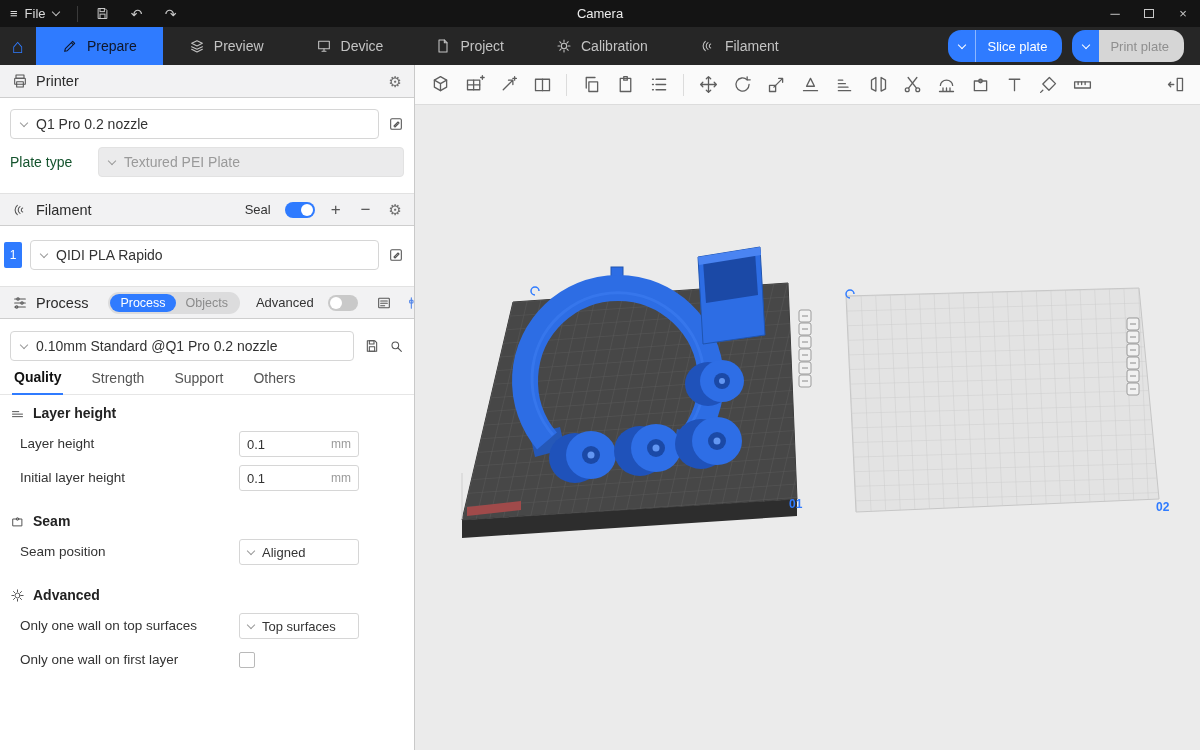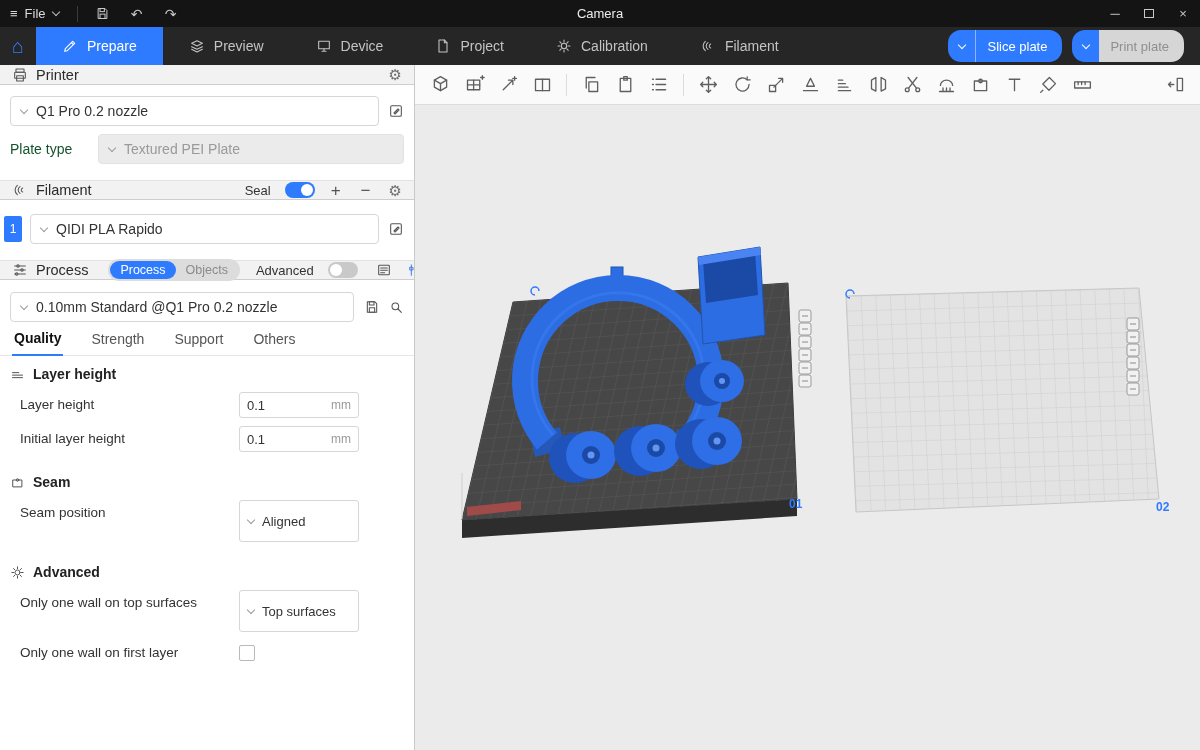--- a/index.html
+++ b/index.html
@@ -20,35 +20,35 @@
   .chev{width:6px;height:6px;border-right:1.6px solid #9a9a9a;border-bottom:1.6px solid #9a9a9a;transform:rotate(45deg);margin-top:-3px;flex:none;}
   .chev.white{border-color:#fff;}
   .chev.lt{border-color:#bdbdbd;}
 
   
   .tabbar{height:38px;background:#262626;display:flex;align-items:center;}
   .home-btn{width:36px;height:38px;display:flex;align-items:center;justify-content:center;}
   .home-glyph{color:#2f7bff;font-size:20px;line-height:1;}
   .tab{display:flex;align-items:center;gap:9px;height:38px;padding:0 26px;color:#c3c3c3;font-size:14px;}
   .tab svg{width:16px;height:16px;stroke:currentColor;fill:none;stroke-width:1.6;stroke-linecap:round;stroke-linejoin:round;}
-  .tab.active{background:#2f7bff;color:#ffffff;}
+  .tab.active{background:#2f7bff;color:#0f172a;}
   .actions{margin-left:auto;display:flex;gap:10px;padding-right:16px;}
   .pill{display:flex;height:32px;border-radius:13px;overflow:hidden;font-size:13px;}
   .pill .chev-seg{width:27px;display:flex;align-items:center;justify-content:center;background:#2f7bff;}
   .pill .lbl{display:flex;align-items:center;padding:0 15px 0 11px;}
   .pill.slice .lbl{background:#2f7bff;color:#fff;border-left:1px solid rgba(255,255,255,.45);}
   .pill.print .lbl{background:#d6d6d6;color:#8f8f8f;}
 
   
   .main{display:flex;height:685px;}
   .sidebar{width:415px;background:#fff;border-right:1px solid #c9c9c9;font-size:14px;color:#333;overflow:hidden;}
   .viewport{flex:1;position:relative;background:#ebebeb;}
 
   
-  .sec-header{height:20px;background:#f2f2f3;display:flex;align-items:center;gap:8px;padding:0 12px;
+  .sec-header{height:33px;background:#f2f2f3;display:flex;align-items:center;gap:8px;padding:0 12px;
     border-bottom:1px solid #cecece;border-top:1px solid #e2e2e2;}
   .sec-header .title{font-size:14.5px;color:#2b2b2b;}
   .spacer{flex:1;}
   .gear{color:#6f6f6f;font-size:15px;line-height:1;}
   .sicon{width:16px;height:16px;stroke:#555;fill:none;stroke-width:1.6;stroke-linecap:round;stroke-linejoin:round;flex:none;}
   .row{display:flex;align-items:center;padding:0 10px;}
   .combo{flex:1;display:flex;align-items:center;gap:9px;height:30px;background:#fff;border:1px solid #d6d6d6;border-radius:4px;padding:0 10px;min-width:0;white-space:nowrap;overflow:hidden;}
   .combo.gray{background:#ebebec;border-color:#e2e2e2;color:#9a9a9a;}
   .plate-label{width:88px;font-size:14px;color:#14532d;flex:none;}
   .toggle{width:30px;height:16px;border-radius:9px;background:#c9c9c9;position:relative;flex:none;}
@@ -64,21 +64,21 @@
   .ptabs{display:flex;gap:26px;padding:10px 4px 0 12px;border-bottom:1px solid #e6e6e6;height:34px;align-items:flex-end;}
   .ptab{padding:0 2px 8px;font-size:14px;color:#555;white-space:nowrap;text-align:center;}
   .ptab.active{color:#111;font-weight:bold;border-bottom:2px solid #2f7bff;margin-bottom:-1px;}
   .group-h{display:flex;align-items:center;gap:8px;padding:10px 10px 6px;font-weight:bold;font-size:14px;color:#222;}
   .group-h .sicon{width:15px;height:15px;}
   .set-row{display:flex;align-items:flex-start;padding:4px 55px 4px 20px;}
   .set-label{flex:1;font-size:13.5px;color:#333;line-height:1.35;padding-top:4px;padding-right:8px;}
   .field{width:120px;height:26px;border:1px solid #d6d6d6;border-radius:3px;display:flex;align-items:center;padding:0 7px;background:#fff;flex:none;}
   .field input{border:0;outline:0;width:100%;font-size:13px;color:#333;font-family:inherit;background:transparent;}
   .unit{font-size:12px;color:#9a9a9a;margin-left:4px;}
-  .dd{width:120px;height:42px;border:1px solid #d6d6d6;border-radius:3px;display:flex;align-items:center;gap:8px;padding:0 8px;background:#fff;font-size:13px;color:#333;flex:none;white-space:nowrap;overflow:hidden;}
+  .dd{width:120px;height:26px;border:1px solid #d6d6d6;border-radius:3px;display:flex;align-items:center;gap:8px;padding:0 8px;background:#fff;font-size:13px;color:#333;flex:none;white-space:nowrap;overflow:hidden;}
   .ctl-col{width:120px;display:flex;flex:none;padding-top:3px;}
   .cb{width:16px;height:16px;border:1px solid #b9b9b9;border-radius:2px;background:#fff;appearance:none;-webkit-appearance:none;}
 
   
   .vtoolbar{height:40px;background:#fafafa;border-bottom:1px solid #dcdcdc;display:flex;align-items:center;padding:0 8px;}
   .ticon{width:34px;height:34px;display:flex;align-items:center;justify-content:center;flex:none;}
   .ticon svg{width:21px;height:21px;stroke:#5f5f5f;fill:none;stroke-width:1.5;stroke-linecap:round;stroke-linejoin:round;}
   .vsep{width:1px;height:22px;background:#dcdcdc;margin:0 7px;flex:none;}
   .scene{position:absolute;left:0;top:40px;}
   .scene text{font-family:"Liberation Sans",sans-serif;font-weight:bold;fill:#2f7bff;font-size:12px;}

